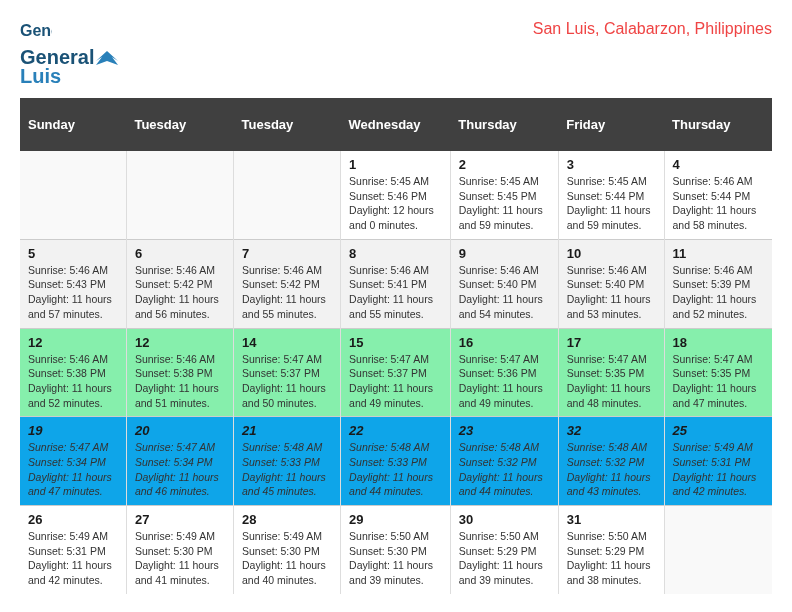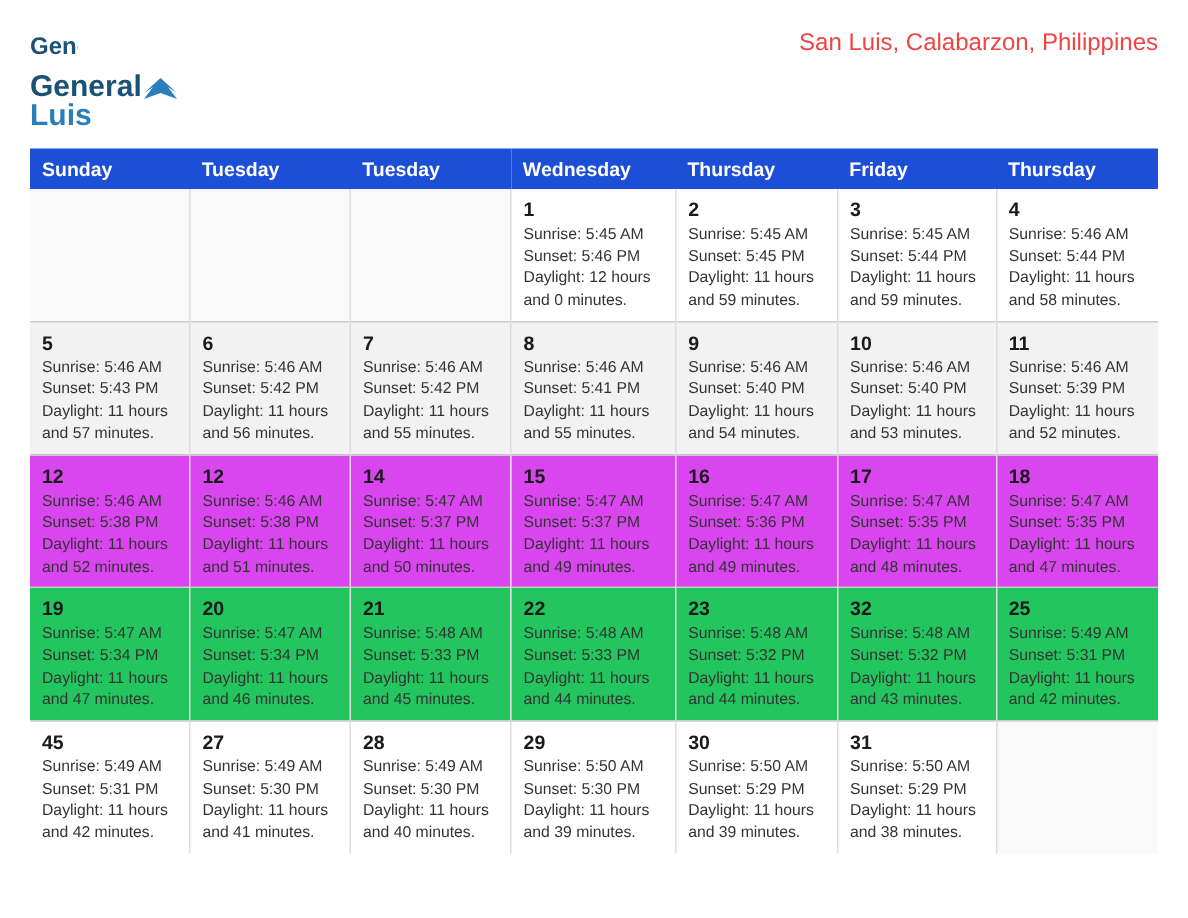--- a/index.html
+++ b/index.html
@@ -32,24 +32,24 @@
     .calendar-subtitle {
       font-size: 16px;
       color: #ef4444;
     }
     .calendar-table {
       width: 100%;
       border-collapse: collapse;
       font-size: 11px;
     }
     .calendar-table thead tr th {
-      background-color: #1d4ed8;
+      background-color: #404040;
       color: #fff;
       text-align: left;
-      padding: 6px 8px;
+      padding: 19px 8px;
       font-size: 13px;
       font-weight: bold;
     }
     .calendar-table tbody tr {
       border-bottom: 1px solid #ccc;
     }
     .calendar-table tbody tr:last-child {
       border-bottom: none;
     }
     .calendar-table tbody td {
@@ -160,21 +160,21 @@
         </td>
         <td>
           <span class="day-number">10</span>
           <div class="day-info">Sunrise: 5:46 AM<br>Sunset: 5:40 PM<br>Daylight: 11 hours<br>and 53 minutes.</div>
         </td>
         <td>
           <span class="day-number">11</span>
           <div class="day-info">Sunrise: 5:46 AM<br>Sunset: 5:39 PM<br>Daylight: 11 hours<br>and 52 minutes.</div>
         </td>
       </tr>
-      <tr style="background: #d946ef;">
+      <tr style="background: #86efac;">
         <td>
           <span class="day-number">12</span>
           <div class="day-info">Sunrise: 5:46 AM<br>Sunset: 5:38 PM<br>Daylight: 11 hours<br>and 52 minutes.</div>
         </td>
         <td>
           <span class="day-number">12</span>
           <div class="day-info">Sunrise: 5:46 AM<br>Sunset: 5:38 PM<br>Daylight: 11 hours<br>and 51 minutes.</div>
         </td>
         <td>
           <span class="day-number">14</span>
@@ -190,21 +190,21 @@
         </td>
         <td>
           <span class="day-number">17</span>
           <div class="day-info">Sunrise: 5:47 AM<br>Sunset: 5:35 PM<br>Daylight: 11 hours<br>and 48 minutes.</div>
         </td>
         <td>
           <span class="day-number">18</span>
           <div class="day-info">Sunrise: 5:47 AM<br>Sunset: 5:35 PM<br>Daylight: 11 hours<br>and 47 minutes.</div>
         </td>
       </tr>
-      <tr style="background: #22c55e;">
+      <tr style="background: #0ea5e9; font-style: italic;">
         <td>
           <span class="day-number">19</span>
           <div class="day-info">Sunrise: 5:47 AM<br>Sunset: 5:34 PM<br>Daylight: 11 hours<br>and 47 minutes.</div>
         </td>
         <td>
           <span class="day-number">20</span>
           <div class="day-info">Sunrise: 5:47 AM<br>Sunset: 5:34 PM<br>Daylight: 11 hours<br>and 46 minutes.</div>
         </td>
         <td>
           <span class="day-number">21</span>
@@ -222,21 +222,21 @@
           <span class="day-number">32</span>
           <div class="day-info">Sunrise: 5:48 AM<br>Sunset: 5:32 PM<br>Daylight: 11 hours<br>and 43 minutes.</div>
         </td>
         <td>
           <span class="day-number">25</span>
           <div class="day-info">Sunrise: 5:49 AM<br>Sunset: 5:31 PM<br>Daylight: 11 hours<br>and 42 minutes.</div>
         </td>
       </tr>
       <tr style="background: rgb(255, 255, 255);">
         <td>
-          <span class="day-number">45</span>
+          <span class="day-number">26</span>
           <div class="day-info">Sunrise: 5:49 AM<br>Sunset: 5:31 PM<br>Daylight: 11 hours<br>and 42 minutes.</div>
         </td>
         <td>
           <span class="day-number">27</span>
           <div class="day-info">Sunrise: 5:49 AM<br>Sunset: 5:30 PM<br>Daylight: 11 hours<br>and 41 minutes.</div>
         </td>
         <td>
           <span class="day-number">28</span>
           <div class="day-info">Sunrise: 5:49 AM<br>Sunset: 5:30 PM<br>Daylight: 11 hours<br>and 40 minutes.</div>
         </td>

